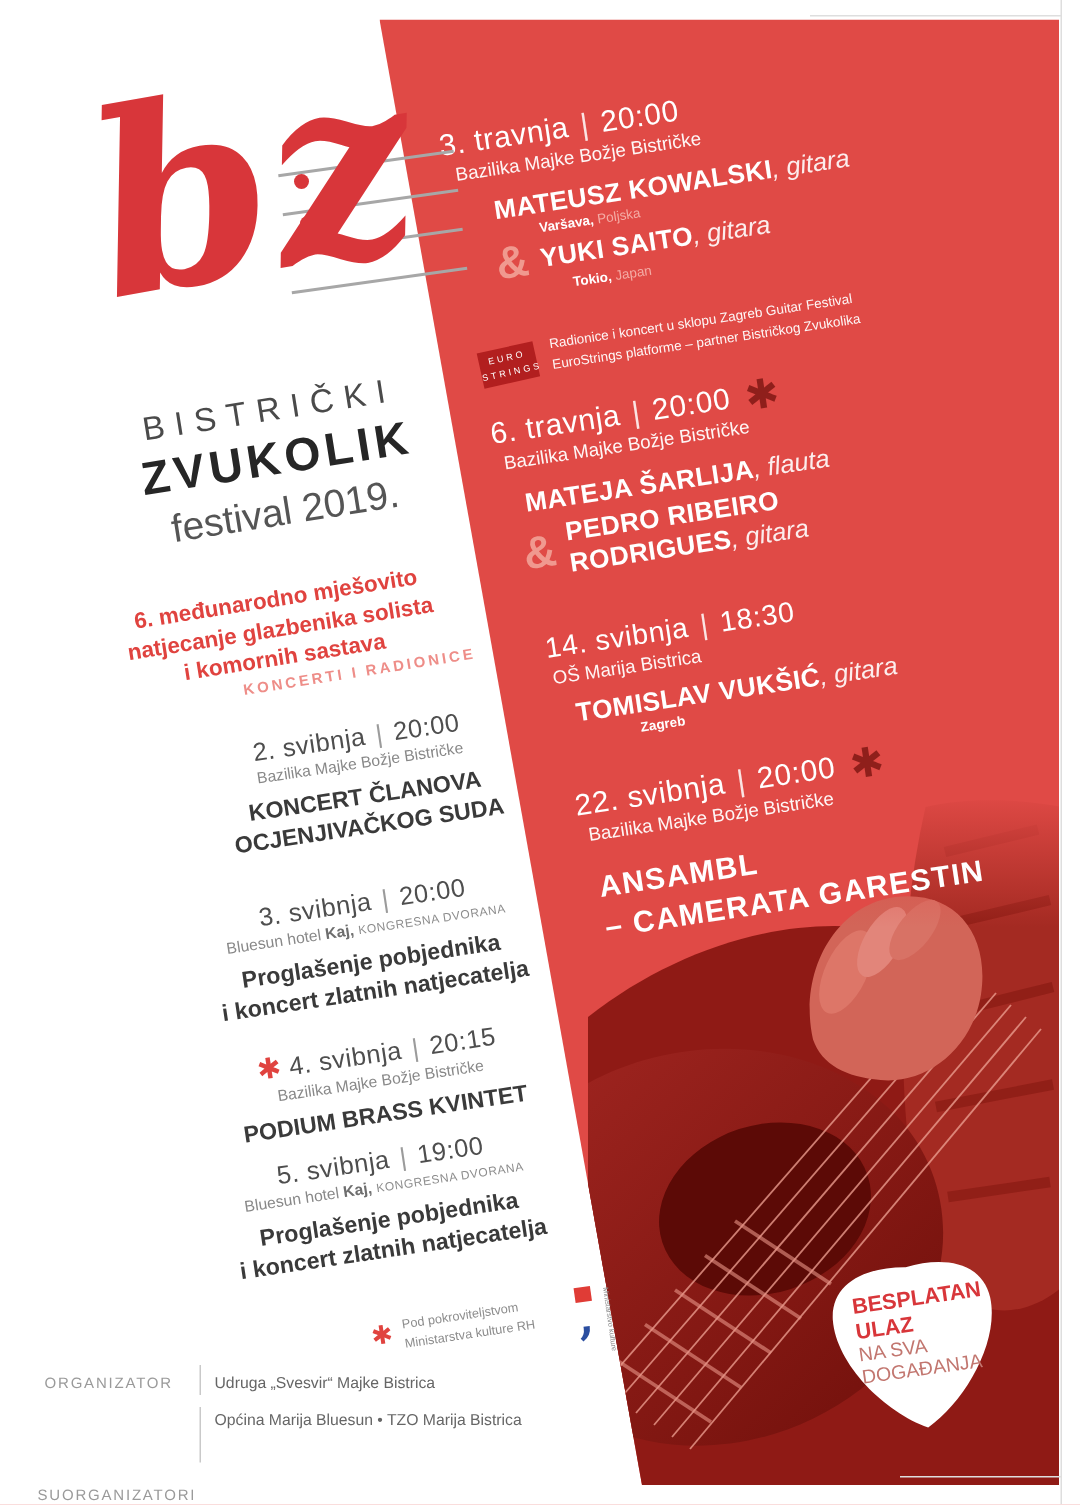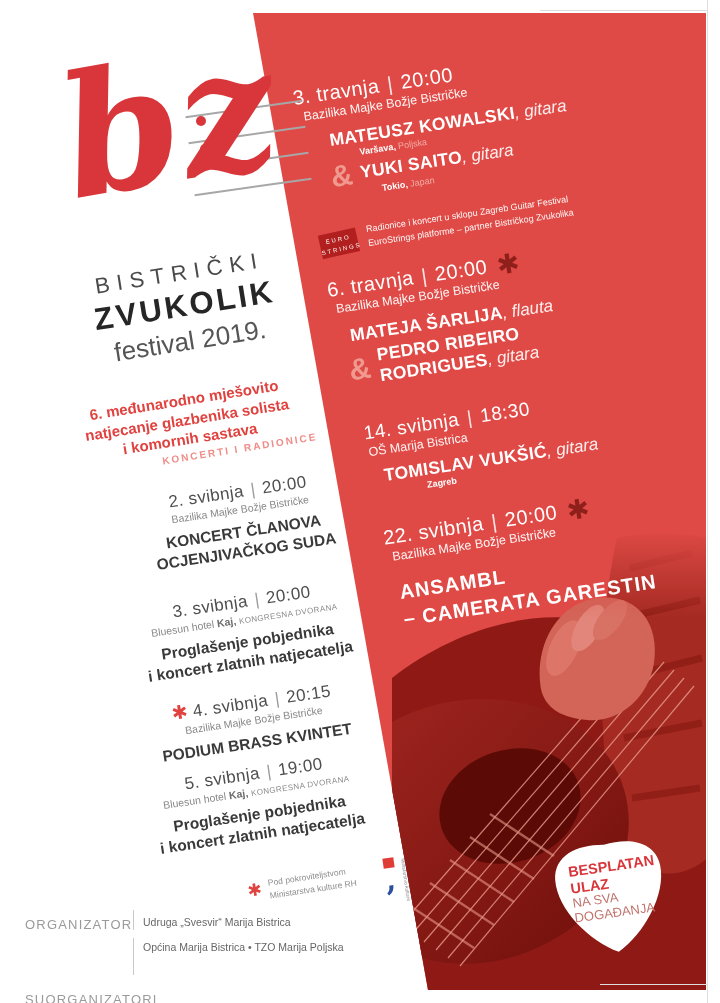--- a/index.html
+++ b/index.html
@@ -60,21 +60,21 @@
   
   #patronage{display:flex;align-items:flex-start;transform:rotate(-8.5deg);}
   #patronage .pstar{color:#e0433f;font-size:17px;margin-right:7px;margin-top:1px;}
   #patronage .ptext{font-size:8.5px;color:#8d8d8d;line-height:1.5;}
   #ministry-square{width:11px;height:10px;background:#e03c36;transform:rotate(-8deg);}
   #ministry-comma{color:#2b4ea0;font-size:30px;font-weight:bold;line-height:0;
     font-family:"DejaVu Serif", serif;transform:rotate(-8deg);}
   #ministry-vtext{writing-mode:vertical-rl;font-size:5px;color:#8a8a8a;
     letter-spacing:0;transform:rotate(-8deg);}
   
-  .flabel{font-size:13px;letter-spacing:1.2px;color:#9a9a9a;text-align:left;width:95px;}
+  .flabel{font-size:10px;letter-spacing:1.2px;color:#9a9a9a;text-align:center;width:95px;}
   .fvalue{font-size:10.5px;color:#666;line-height:1.55;}
   .fdivider{width:1px;background:#c9c9c9;}
   
   #pick{transform:rotate(-8deg);}
   #pick-text{position:absolute;left:24px;top:22px;line-height:1.15;}
   .pk-bold{color:#d8363a;font-weight:bold;font-size:14.5px;}
   .pk-lite{color:#c2766f;font-size:13px;}
 </style>
 </head>
 <body>
@@ -300,25 +300,25 @@
   </div>
 
   <div class="abs" style="left:383px;top:858px;width:40px;height:50px;">
     <div class="abs" id="ministry-square" style="left:0;top:0;"></div>
     <div class="abs" id="ministry-comma" style="left:2px;top:22px;">,</div>
     <div class="abs" id="ministry-vtext" style="left:20px;top:0;">Ministarstvo kulture</div>
   </div>
 
   <div class="abs flabel" style="left:25px;top:917px;">ORGANIZATOR</div>
   <div class="abs fdivider" style="left:133px;top:910px;height:20px;"></div>
-  <div class="abs fvalue" style="left:143px;top:914px;">Udruga „Svesvir“ Marija Bistrica</div>
+  <div class="abs fvalue" style="left:143px;top:914px;">Udruga „Svesvir“ Majke Bistrica</div>
 
   <div class="abs flabel" style="left:25px;top:992px;">SUORGANIZATORI</div>
   <div class="abs fdivider" style="left:133px;top:938px;height:37px;"></div>
   <div class="abs fvalue" style="left:143px;top:939px;">
-    <div>Općina Marija Bistrica  •  TZO Marija Poljska</div>
+    <div>Općina Marija Bluesun  •  TZO Marija Bistrica</div>
   </div>
 
   <div class="abs edge" style="left:707px;top:0;width:1px;height:1003px;"></div>
   <div class="abs edge" style="left:540px;top:10px;width:168px;height:1px;"></div>
   <div class="abs edge" style="left:600px;top:984px;width:108px;height:1px;"></div>
 
 </div>
 
 </body></html>

